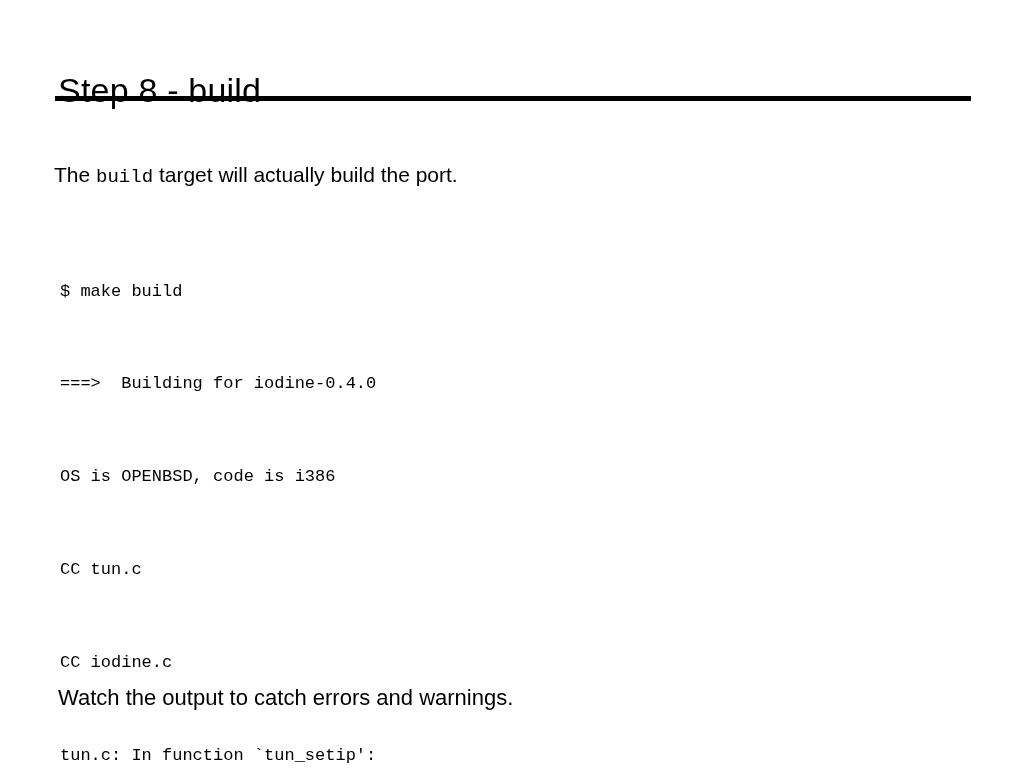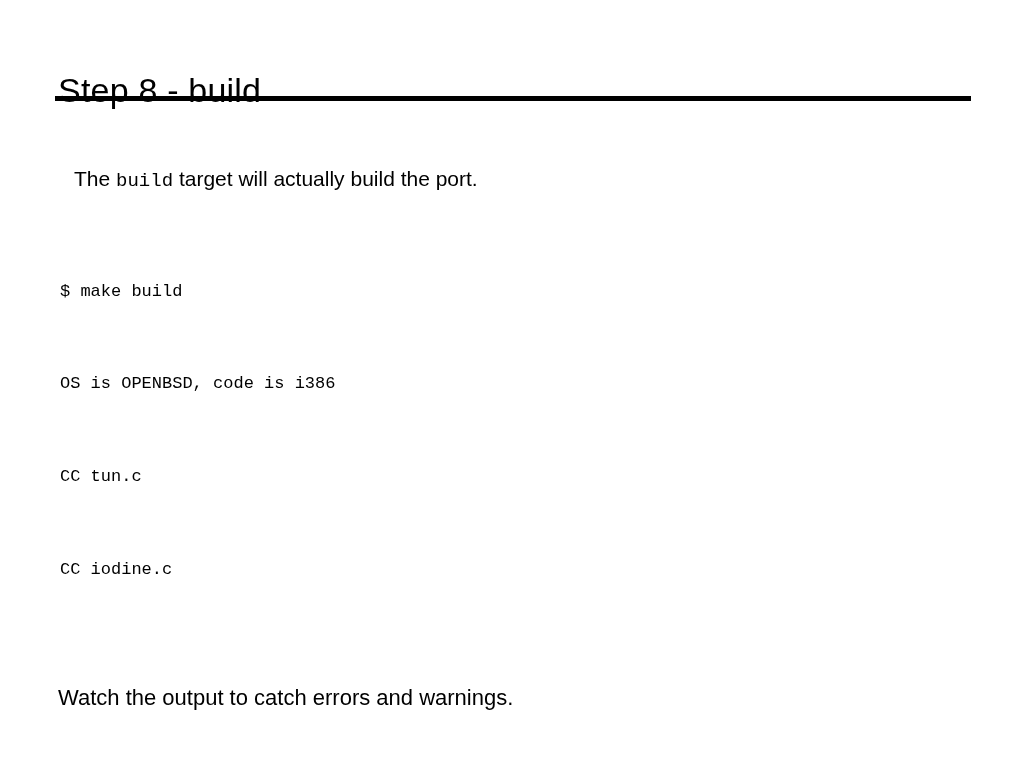--- a/index.html
+++ b/index.html
@@ -33,24 +33,24 @@
   .title-rule {
     position: absolute;
     left: 55px;
     top: 96px;
     width: 916px;
     height: 5px;
     background: #000000;
   }
   .intro-line {
     position: absolute;
-    left: 74px;
+    left: 54px;
     top: 142px;
     font-size: 21px;
-    line-height: 32px;
+    line-height: 24px;
     white-space: pre;
   }
   .intro-line .mono {
     font-family: "Liberation Mono", "DejaVu Sans Mono", monospace;
     font-size: 19px;
   }
   .terminal {
     position: absolute;
     left: 60px;
     top: 210px;
@@ -78,23 +78,25 @@
 <div class="slide">
 
   <h1 class="slide-title">Step 8 - build</h1>
 
   <div class="title-rule"></div>
 
   <p class="intro-line"><span>The </span><span class="mono">build</span><span> target will actually build the port.</span></p>
 
   <div class="terminal">
     <div>$ make build</div>
+    <div>===&gt;  Building for iodine-0.4.0</div>
     <div>OS is OPENBSD, code is i386</div>
     <div>CC tun.c</div>
     <div>CC iodine.c</div>
+    <div>tun.c: In function `tun_setip':</div>
     
     
     
     
     
     
     
     
     
     

